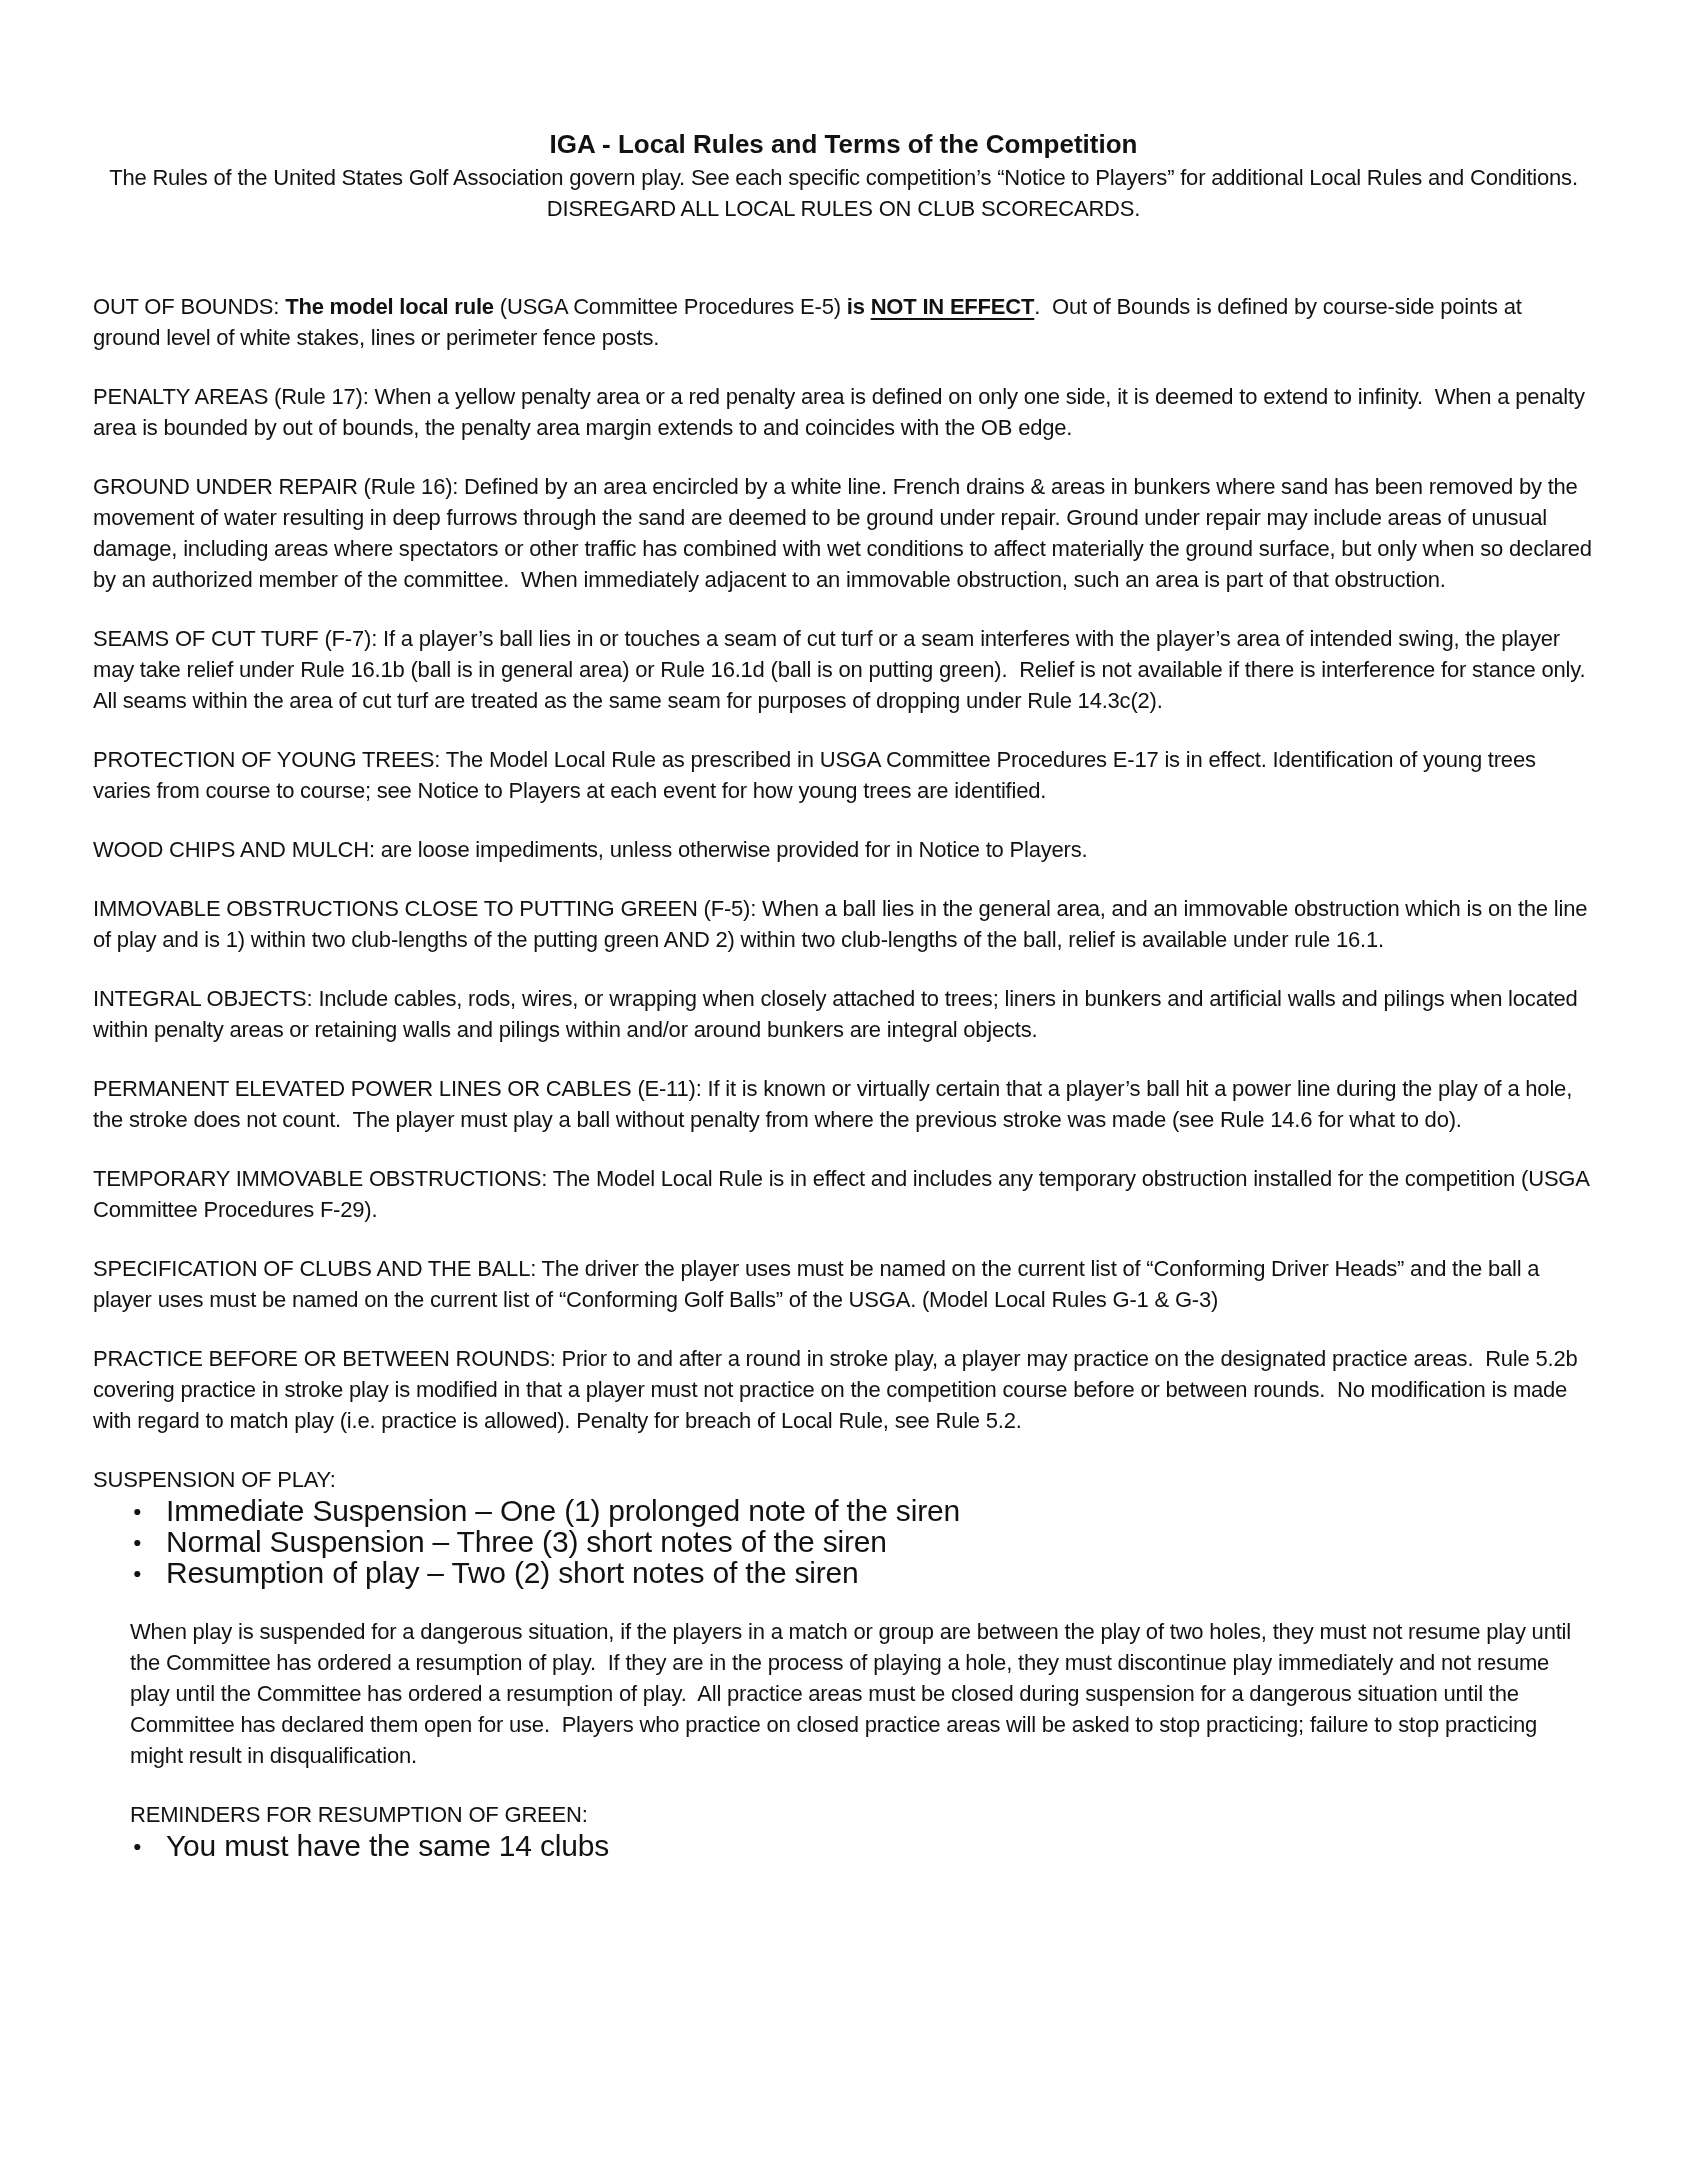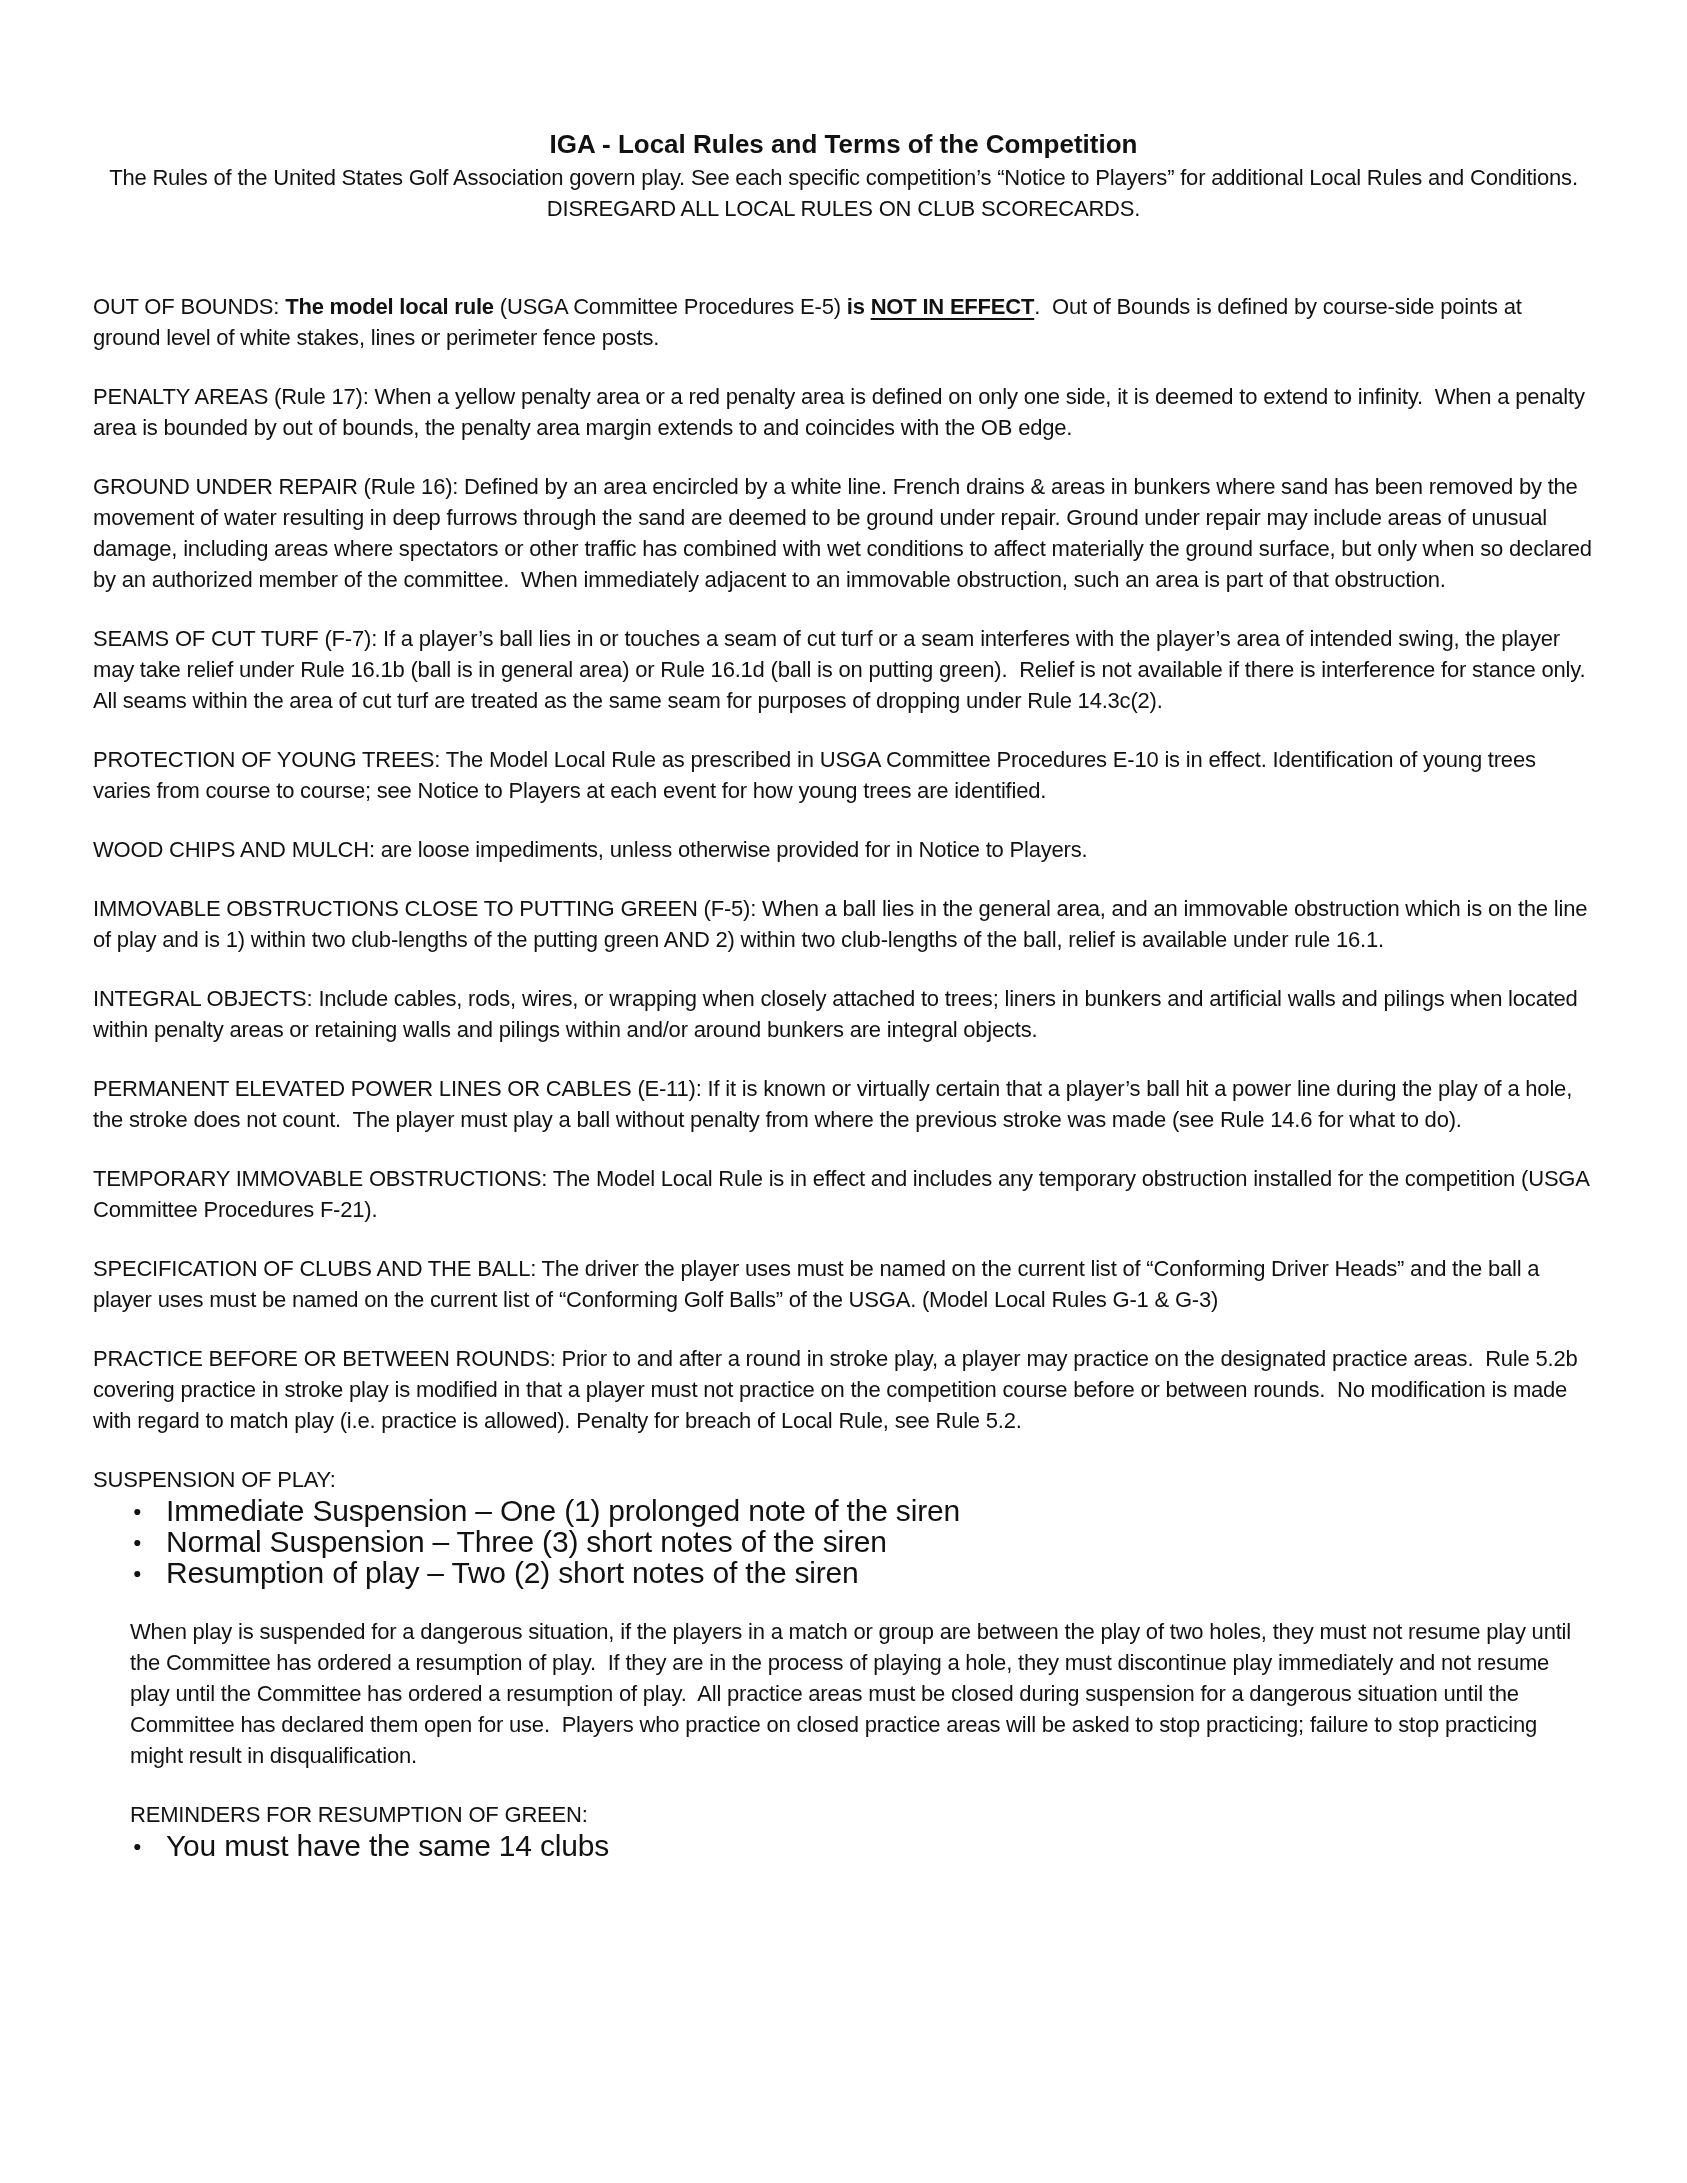--- a/index.html
+++ b/index.html
@@ -83,31 +83,31 @@
   </header>
 
   <p class="para"><span>OUT OF BOUNDS: </span><span class="b">The model local rule </span><span>(USGA Committee Procedures E-5) </span><span class="b">is </span><span class="bu">NOT IN EFFECT</span><span>.  Out of Bounds is defined by course-side points at ground level of white stakes, lines or perimeter fence posts.</span></p>
 
   <p class="para">PENALTY AREAS (Rule 17): When a yellow penalty area or a red penalty area is defined on only one side, it is deemed to extend to infinity.  When a penalty area is bounded by out of bounds, the penalty area margin extends to and coincides with the OB edge.</p>
 
   <p class="para">GROUND UNDER REPAIR (Rule 16): Defined by an area encircled by a white line. French drains &amp; areas in bunkers where sand has been removed by the movement of water resulting in deep furrows through the sand are deemed to be ground under repair. Ground under repair may include areas of unusual damage, including areas where spectators or other traffic has combined with wet conditions to affect materially the ground surface, but only when so declared by an authorized member of the committee.  When immediately adjacent to an immovable obstruction, such an area is part of that obstruction.</p>
 
   <p class="para">SEAMS OF CUT TURF (F-7): If a player’s ball lies in or touches a seam of cut turf or a seam interferes with the player’s area of intended swing, the player may take relief under Rule 16.1b (ball is in general area) or Rule 16.1d (ball is on putting green).  Relief is not available if there is interference for stance only. All seams within the area of cut turf are treated as the same seam for purposes of dropping under Rule 14.3c(2).</p>
 
-  <p class="para">PROTECTION OF YOUNG TREES: The Model Local Rule as prescribed in USGA Committee Procedures E-10 is in effect. Identification of young trees varies from course to course; see Notice to Players at each event for how young trees are identified.</p>
+  <p class="para">PROTECTION OF YOUNG TREES: The Model Local Rule as prescribed in USGA Committee Procedures E-17 is in effect. Identification of young trees varies from course to course; see Notice to Players at each event for how young trees are identified.</p>
 
   <p class="para">WOOD CHIPS AND MULCH: are loose impediments, unless otherwise provided for in Notice to Players.</p>
 
   <p class="para">IMMOVABLE OBSTRUCTIONS CLOSE TO PUTTING GREEN (F-5): When a ball lies in the general area, and an immovable obstruction which is on the line of play and is 1) within two club-lengths of the putting green AND 2) within two club-lengths of the ball, relief is available under rule 16.1.</p>
 
   <p class="para">INTEGRAL OBJECTS: Include cables, rods, wires, or wrapping when closely attached to trees; liners in bunkers and artificial walls and pilings when located within penalty areas or retaining walls and pilings within and/or around bunkers are integral objects.</p>
 
   <p class="para">PERMANENT ELEVATED POWER LINES OR CABLES (E-11): If it is known or virtually certain that a player’s ball hit a power line during the play of a hole, the stroke does not count.  The player must play a ball without penalty from where the previous stroke was made (see Rule 14.6 for what to do).</p>
 
-  <p class="para">TEMPORARY IMMOVABLE OBSTRUCTIONS: The Model Local Rule is in effect and includes any temporary obstruction installed for the competition (USGA Committee Procedures F-21).</p>
+  <p class="para">TEMPORARY IMMOVABLE OBSTRUCTIONS: The Model Local Rule is in effect and includes any temporary obstruction installed for the competition (USGA Committee Procedures F-29).</p>
 
   <p class="para">SPECIFICATION OF CLUBS AND THE BALL: The driver the player uses must be named on the current list of “Conforming Driver Heads” and the ball a player uses must be named on the current list of “Conforming Golf Balls” of the USGA. (Model Local Rules G-1 &amp; G-3)</p>
 
 
   <p class="para">PRACTICE BEFORE OR BETWEEN ROUNDS: Prior to and after a round in stroke play, a player may practice on the designated practice areas.  Rule 5.2b covering practice in stroke play is modified in that a player must not practice on the competition course before or between rounds.  No modification is made with regard to match play (i.e. practice is allowed). Penalty for breach of Local Rule, see Rule 5.2.</p>
 
   <p class="para no-gap">SUSPENSION OF PLAY:</p>
   <ul class="bullets">
     <li><span>Immediate Suspension – One (1) prolonged note of the siren</span></li>
     <li><span>Normal Suspension – Three (3) short notes of the siren</span></li>

